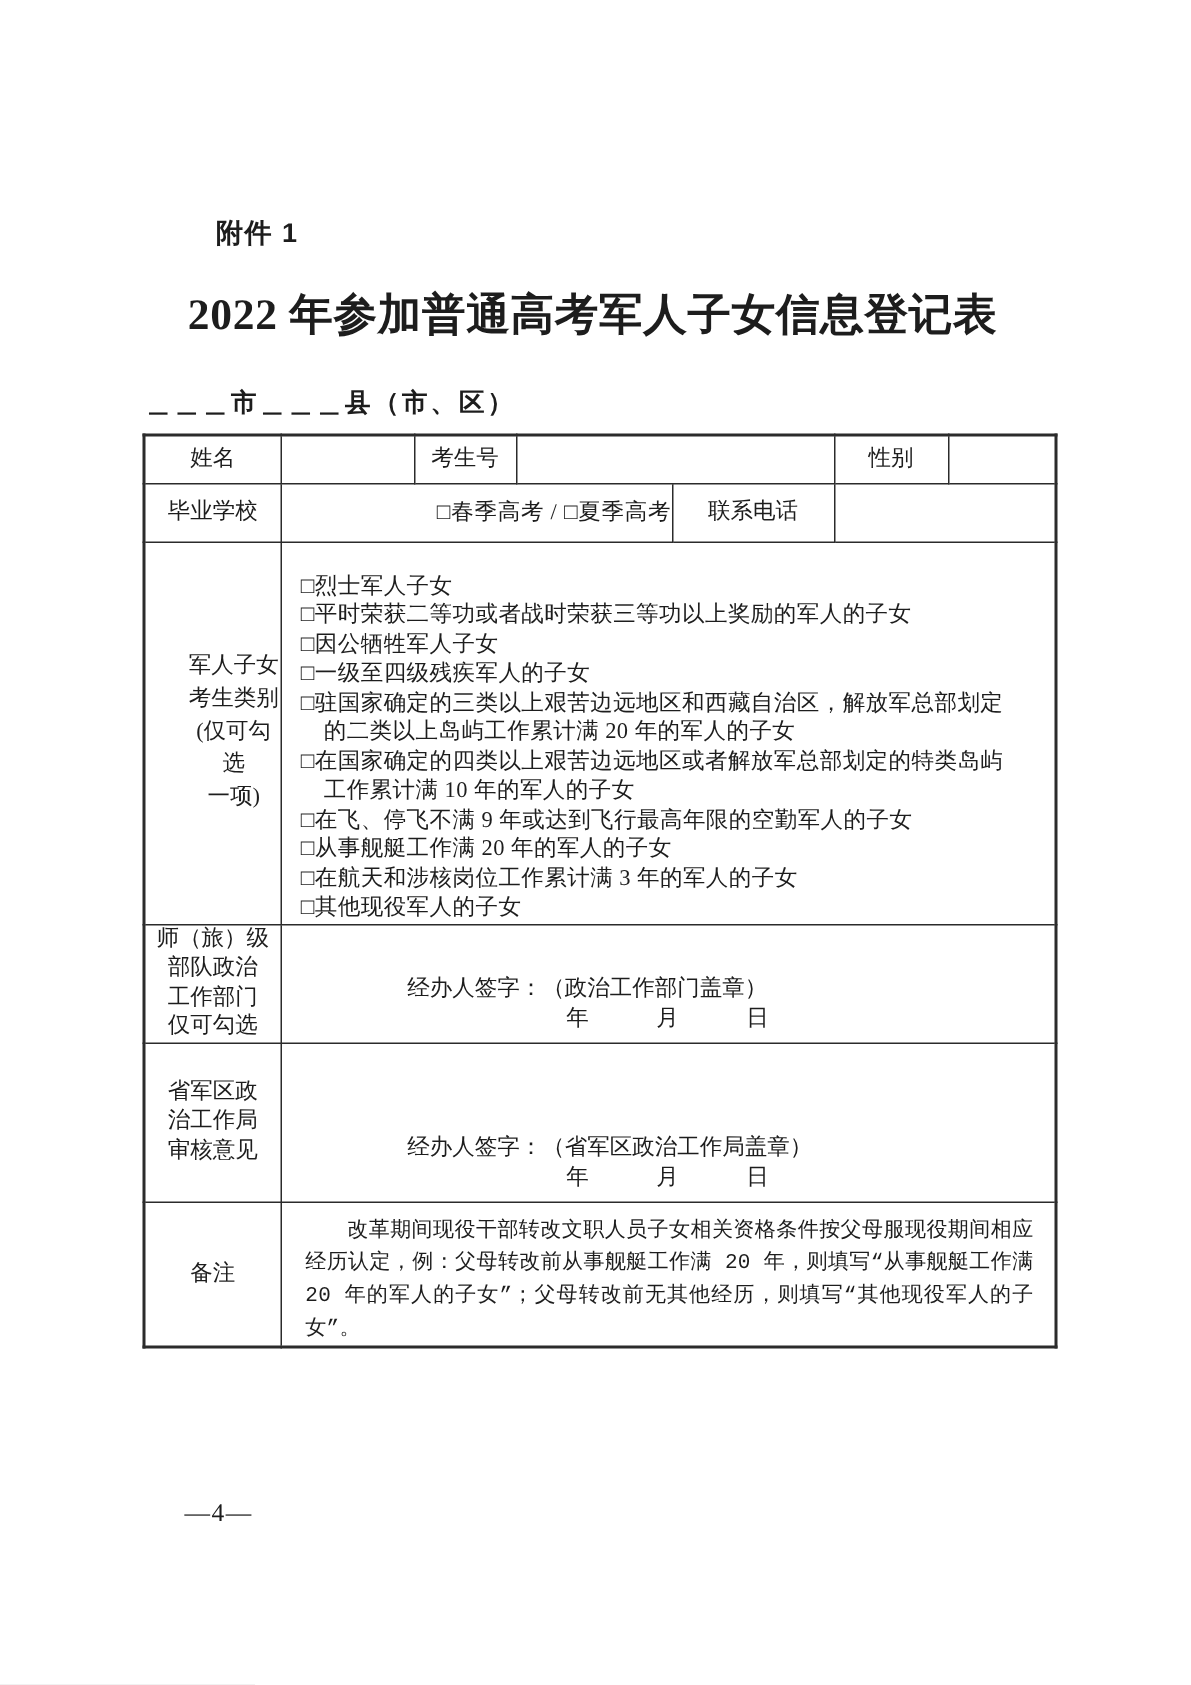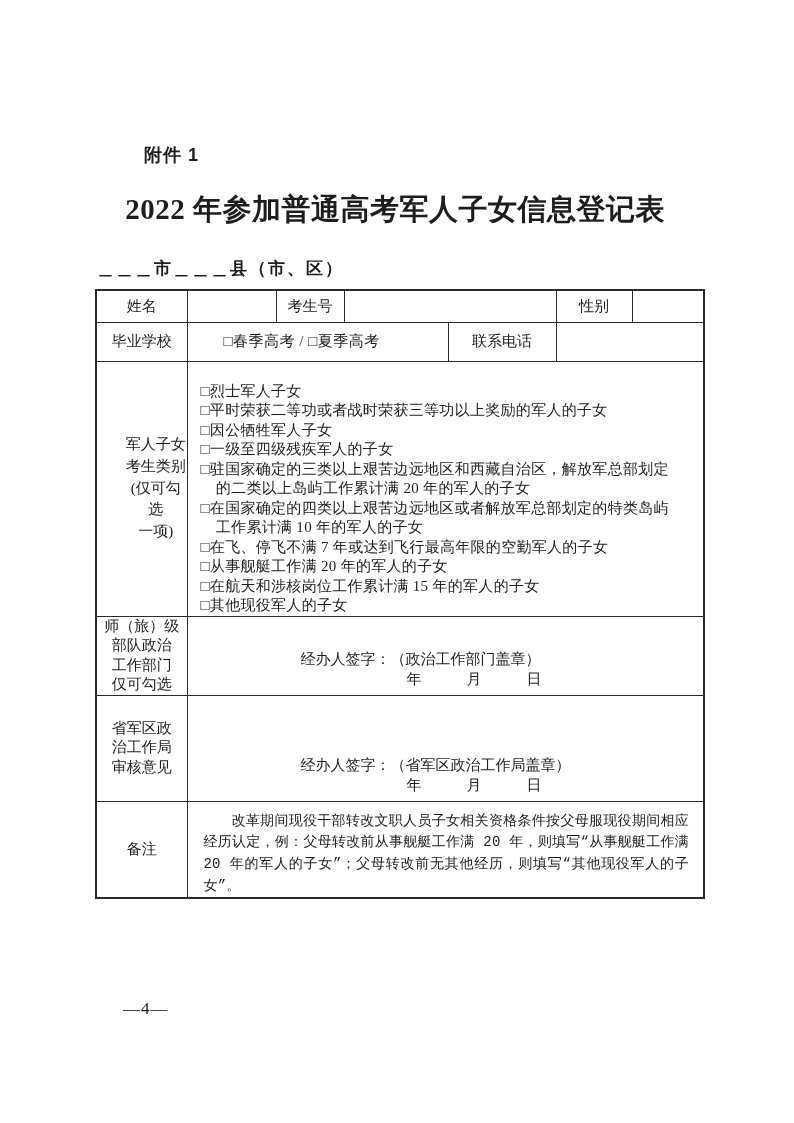--- a/index.html
+++ b/index.html
@@ -27,25 +27,25 @@
     position:absolute; left:95px; top:289px; width:608px;
     border-collapse:collapse; table-layout:fixed;
     border:2px solid #2b2b2b;
   }
   td {
     border:1px solid #2b2b2b; font-size:15px; padding:0;
     overflow:hidden;
   }
   .lbl { text-align:center; white-space:pre-line; line-height:1.3;margin-top:27px; }
   .blank { background:#fff; }
-  .examtype { padding-left:36px; letter-spacing:0.5px; }
+  .examtype { padding-left:36px; letter-spacing:0.5px;text-align:right; }
   .cat-lbl { line-height:1.45;padding-left:28px; }
   .cat-cell { vertical-align:top; padding:20px 6px 0 13px; }
   .cat-item { white-space:pre-line; line-height:1.3; letter-spacing:0.3px; }
-  .sig-cell { vertical-align:bottom; padding:0 0 5px 113px; line-height:1.35;font-family:Liberation Serif, serif; }
+  .sig-cell { vertical-align:bottom; padding:0 0 5px 84px; line-height:1.35;font-family:Liberation Serif, serif; }
   .sig-line { white-space:pre; }
   .date-line { margin-left:106px; white-space:pre; }
   .gap-lg .date-line { margin-top:11px; }
   .remark-cell { vertical-align:top; padding:9px 14px 0 16px;font-family:Liberation Mono, monospace; }
   .remark-text { font-size:14px; line-height:1.55; text-indent:2em; letter-spacing:0.2px; text-align:justify; }
   .pagenum { position:absolute; left:123px; top:999px; font-size:17px; letter-spacing:1px; }
 </style>
 </head>
 <body>
 
@@ -89,23 +89,23 @@
 一项)</td>
         <td class="cat-cell" colspan="6">
             <div class="cat-item">□烈士军人子女</div>
             <div class="cat-item">□平时荣获二等功或者战时荣获三等功以上奖励的军人的子女</div>
             <div class="cat-item">□因公牺牲军人子女</div>
             <div class="cat-item">□一级至四级残疾军人的子女</div>
             <div class="cat-item">□驻国家确定的三类以上艰苦边远地区和西藏自治区，解放军总部划定
 　的二类以上岛屿工作累计满 20 年的军人的子女</div>
             <div class="cat-item">□在国家确定的四类以上艰苦边远地区或者解放军总部划定的特类岛屿
 　工作累计满 10 年的军人的子女</div>
-            <div class="cat-item">□在飞、停飞不满 7 年或达到飞行最高年限的空勤军人的子女</div>
+            <div class="cat-item">□在飞、停飞不满 9 年或达到飞行最高年限的空勤军人的子女</div>
             <div class="cat-item">□从事舰艇工作满 20 年的军人的子女</div>
-            <div class="cat-item">□在航天和涉核岗位工作累计满 15 年的军人的子女</div>
+            <div class="cat-item">□在航天和涉核岗位工作累计满 3 年的军人的子女</div>
             <div class="cat-item">□其他现役军人的子女</div>
           </td>
       </tr>
       <tr style="height:79px">
         <td class="lbl">师（旅）级
 部队政治
 工作部门
 仅可勾选</td>
         <td class="sig-cell" colspan="6">
           <div class="sig-line">经办人签字：（政治工作部门盖章）</div>

